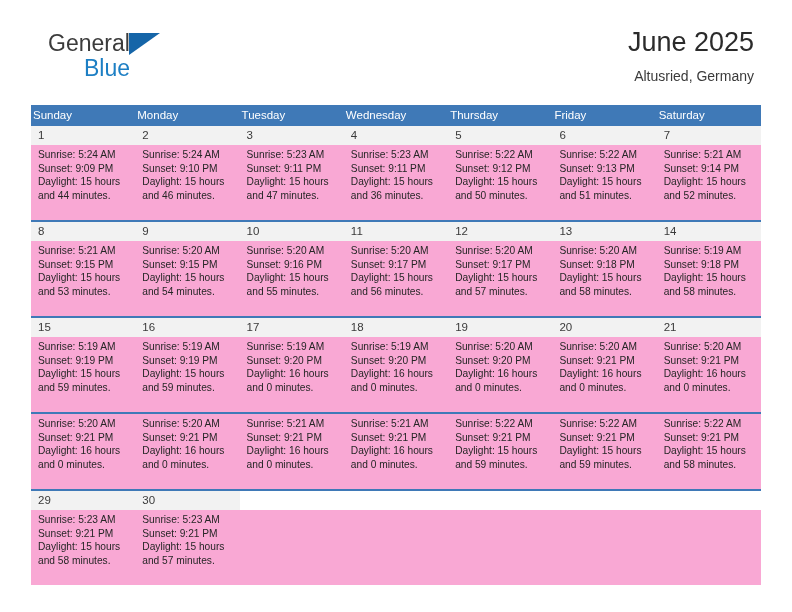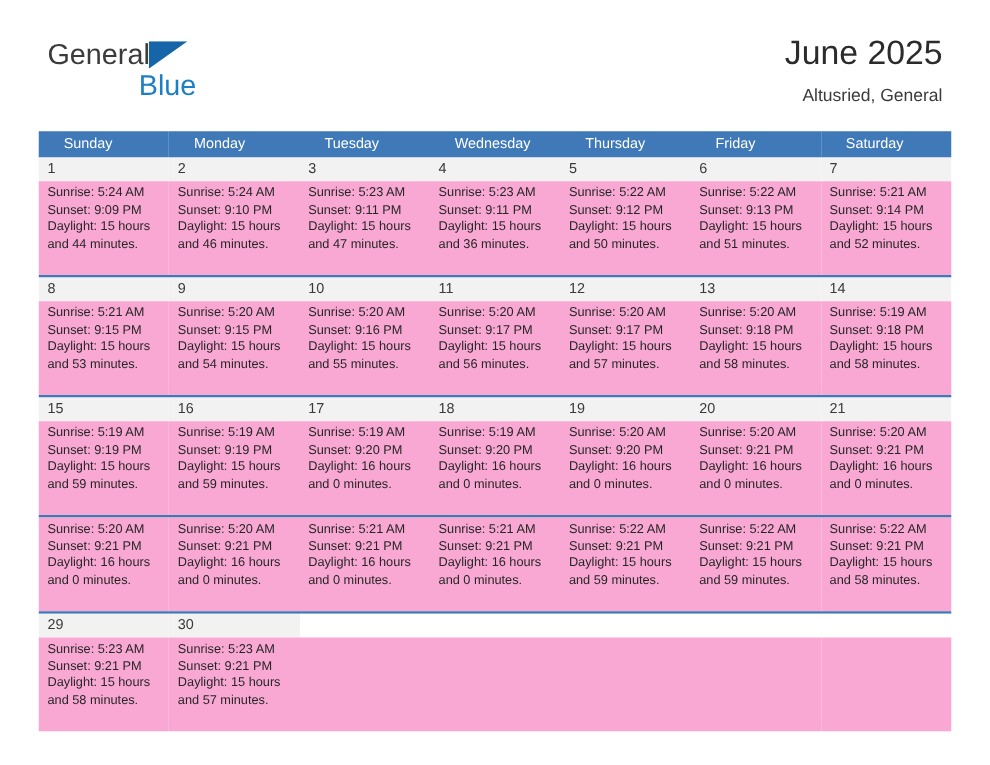--- a/index.html
+++ b/index.html
@@ -17,21 +17,21 @@
   }
 
   
   .page-header {
     position: relative;
     height: 78px;
   }
 
   .brand {
     position: absolute;
-    left: 38px;
+    left: 48px;
     top: 32px;
     line-height: 1;
     user-select: none;
   }
   .brand-row1 {
     position: relative;
     display: block;
     font-size: 23px;
     color: #3b3b3b;
     letter-spacing: 0px;
@@ -43,21 +43,21 @@
     width: 31px;
     height: 22px;
     vertical-align: -4px;
     margin-left: -1px;
   }
   .brand-row2 {
     display: block;
     font-size: 23px;
     color: #1d7fc4;
     margin-top: 1px;
-    margin-left: 73px;
+    margin-left: 36px;
   }
 
   .title-block {
     position: absolute;
     right: 38px;
     top: 28px;
     text-align: right;
     margin-left: 24px;
   }
   .cal-title {
@@ -83,21 +83,21 @@
     table-layout: fixed;
   }
   .calendar col { width: 104.28px; }
 
   .dow-head th {
     background: #3f79b7;
     color: #ffffff;
     font-size: 11.5px;
     font-weight: normal;
     text-align: left;
-    padding: 4px 0 4px 20px;
+    padding: 4px 0 4px 2px;
     height: 13px;
     line-height: 13px;
   }
 
   .week-sep td {
     padding: 0;
     height: 2px;
     line-height: 0;
     font-size: 0;
   }
@@ -140,21 +140,21 @@
         <svg width="31" height="22" viewBox="0 0 31 22" xmlns="http://www.w3.org/2000/svg">
           <polygon points="0,0 31,22 0,22" transform="translate(0,0) scale(1,-1) translate(0,-22)" fill="#1565a8"></polygon>
         </svg>
       </span>
     </span>
     <span class="brand-row2">Blue</span>
   </div>
 
   <div class="title-block">
     <div class="cal-title">June 2025</div>
-    <div class="cal-subtitle">Altusried, General</div>
+    <div class="cal-subtitle">Altusried, Germany</div>
   </div>
 
 </div>
 
 <table class="calendar">
   <colgroup>
     <col>
       <col>
       <col>
       <col>

